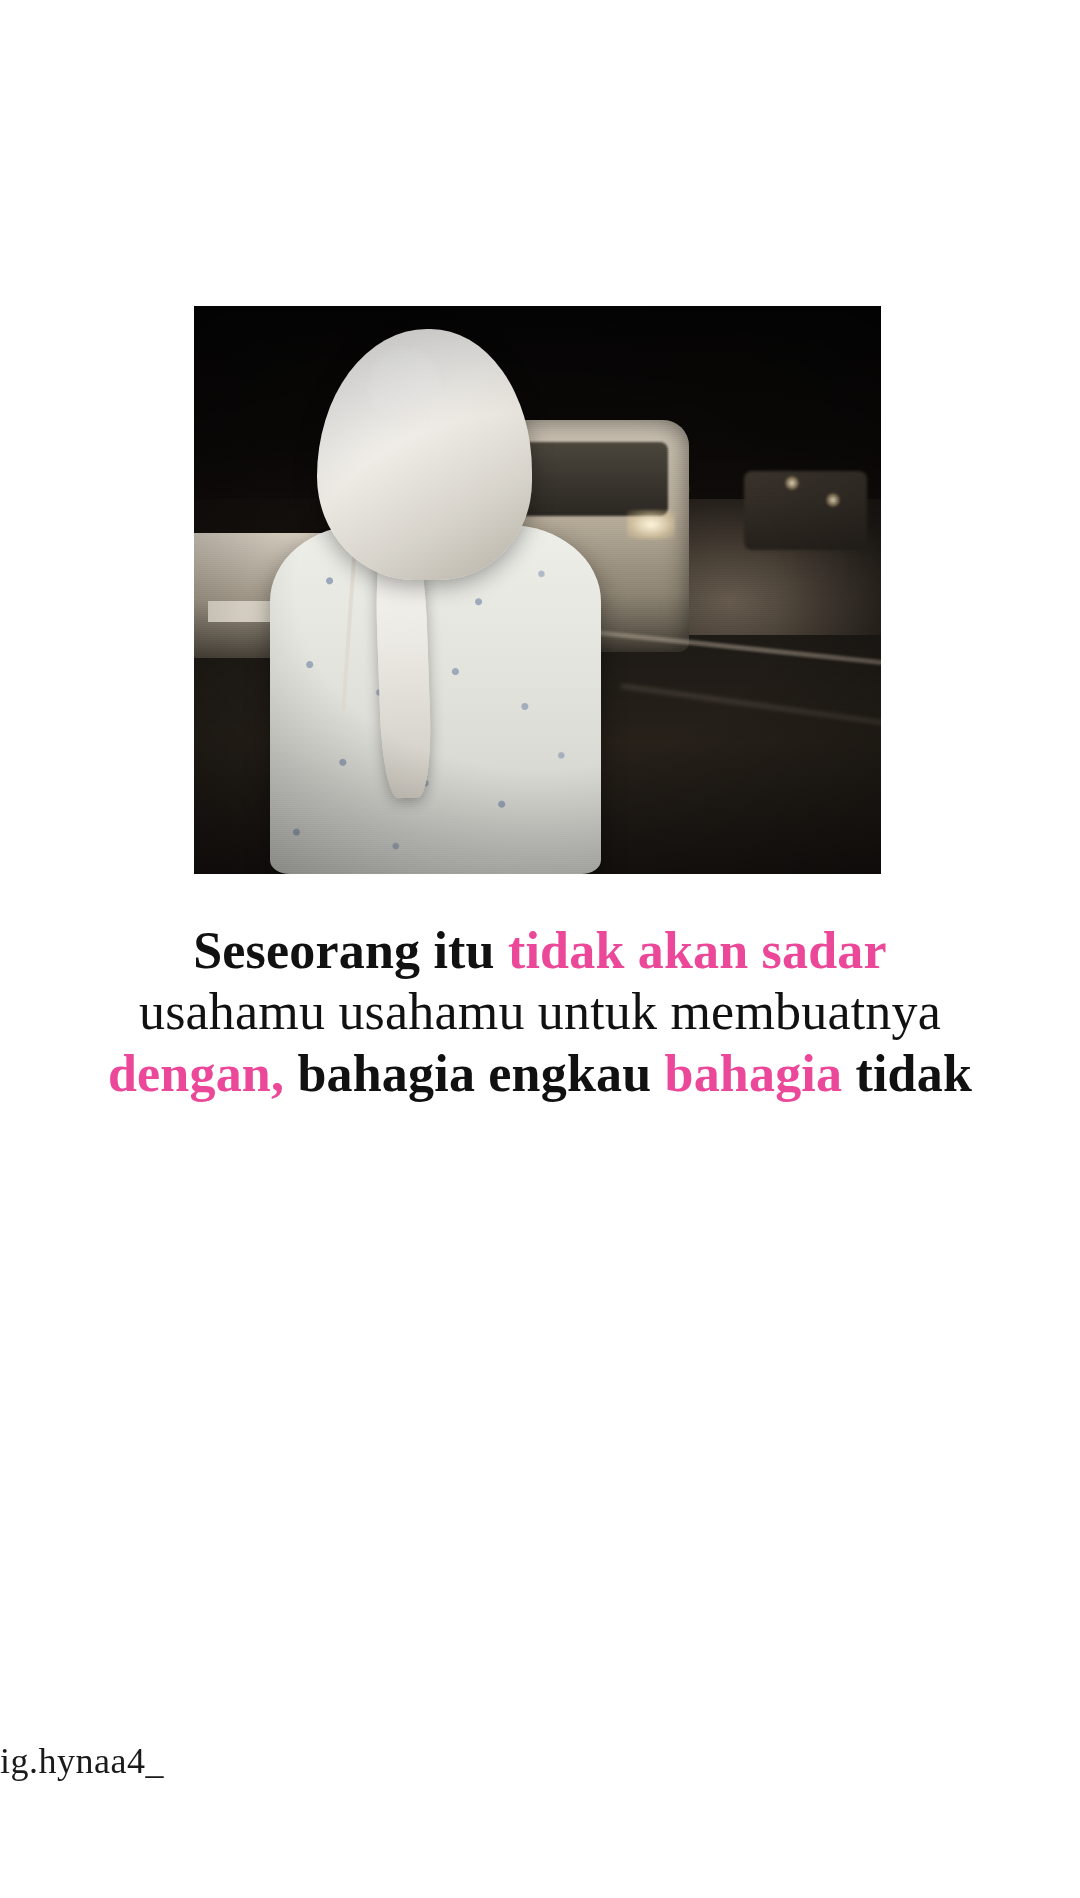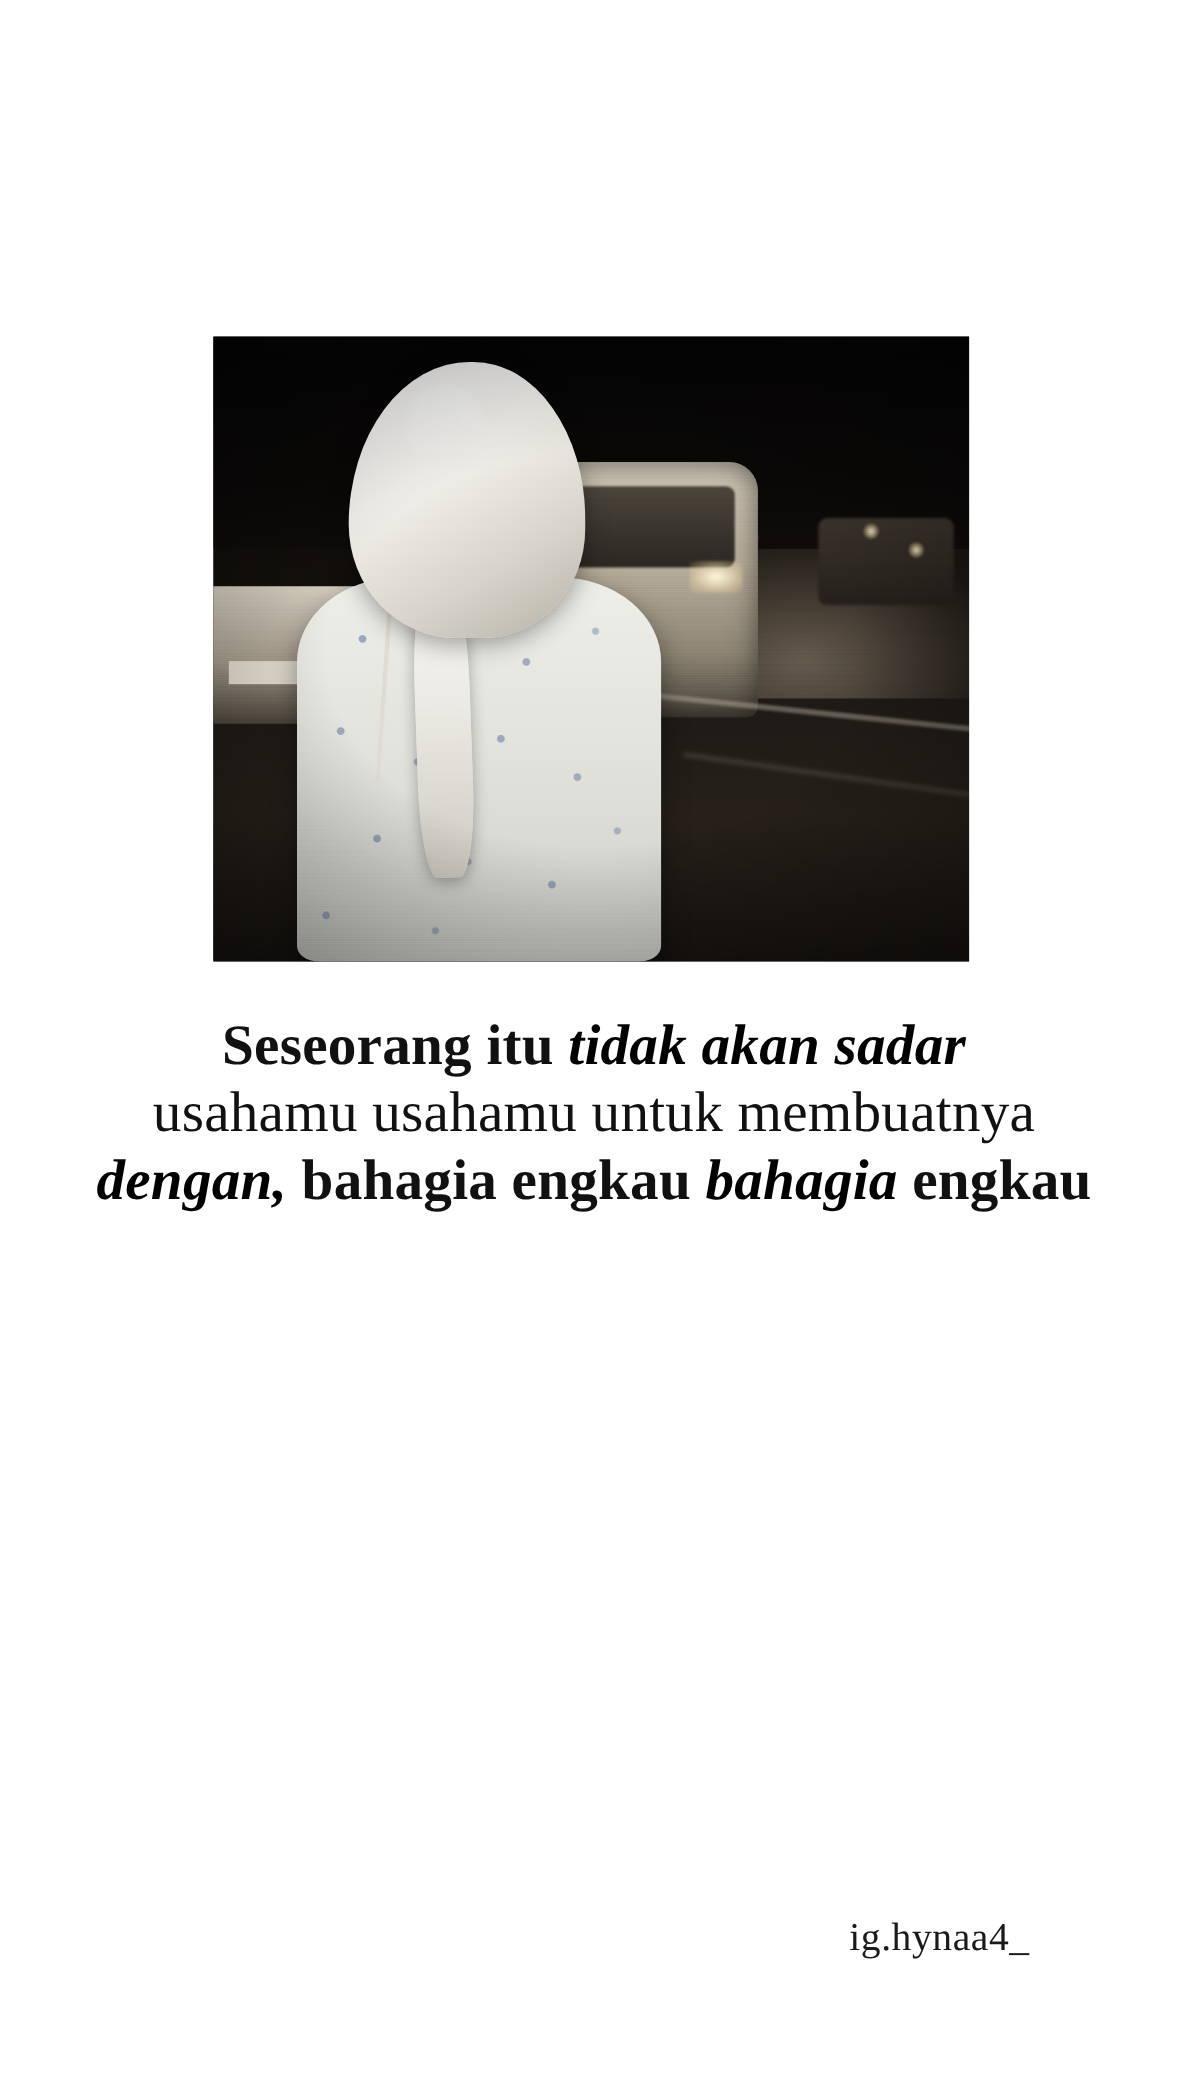--- a/index.html
+++ b/index.html
@@ -219,33 +219,32 @@
     text-align: center;
     font-family: "Liberation Serif", serif;
     font-size: 52px;
     line-height: 1.18;
     color: #111111;
     padding: 0 60px;
     box-sizing: border-box;
     letter-spacing: 0.2px;
   }
   .quote .hl {
-    color: #000000;
-    font-style: italic;
+    color: #ec4899;
   }
   .quote .l1 { font-weight: 700; }
   .quote .l3 { font-weight: 700; }
 
   
   .handle {
     position: absolute;
     left: 0;
     top: 1740px;
     width: 936px;
-    text-align: right;
+    text-align: left;
     font-family: "Liberation Serif", serif;
     font-size: 36px;
     color: #1a1a1a;
     letter-spacing: 0.5px;
   }
 </style>
 </head>
 <body>
 
 <div class="canvas">
@@ -283,19 +282,19 @@
   </div>
 
   <div class="quote">
     <div class="l1">
       <span>Seseorang itu </span><span class="hl">tidak akan sadar</span>
     </div>
     <div class="l2">
       <span>usahamu usahamu untuk membuatnya</span>
     </div>
     <div class="l3">
-      <span class="hl">dengan,</span><span> bahagia engkau </span><span class="hl">bahagia</span><span> engkau</span>
+      <span class="hl">dengan,</span><span> bahagia engkau </span><span class="hl">bahagia</span><span> tidak</span>
     </div>
   </div>
 
   <div class="handle">ig.hynaa4_</div>
 
 </div>
 
 </body></html>

